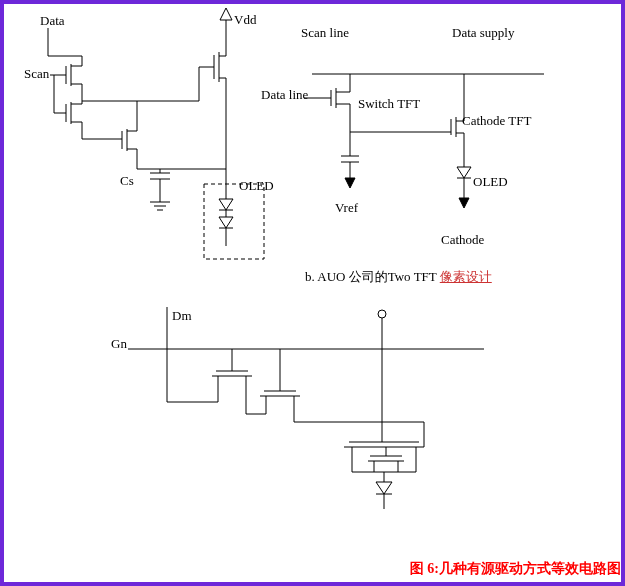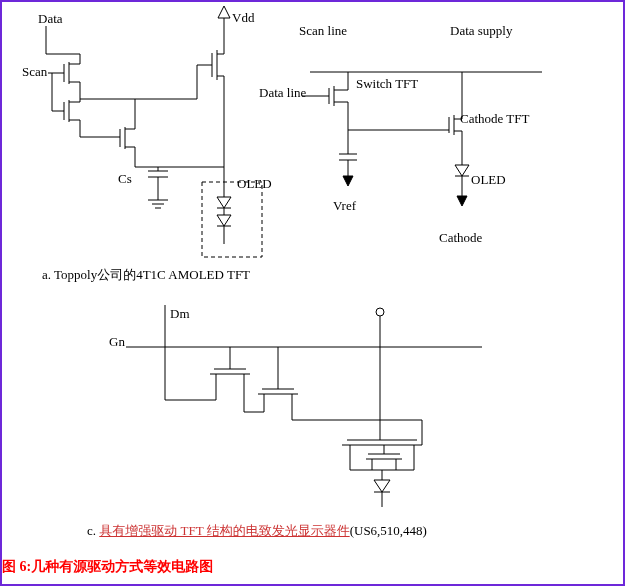--- a/index.html
+++ b/index.html
@@ -1,21 +1,21 @@
 <!DOCTYPE html>
 <html><head>
 <meta charset="utf-8">
 <style>
   html, body { margin: 0; padding: 0; background: #fff; }
   .page {
     position: relative;
     width: 625px;
     height: 586px;
     box-sizing: border-box;
-    border: 2px solid #6d28d9;
+    border: 4px solid #6d28d9;
     background: #ffffff;
     font-family: "Liberation Serif", serif;
     overflow: hidden;
   }
   .wires {
     position: absolute;
     left: 0; top: 0;
     width: 625px; height: 586px;
   }
   .wires path, .wires rect { fill: none; stroke: #000; stroke-width: 1; }
@@ -35,21 +35,21 @@
     white-space: nowrap;
   }
   .red-link {
     color: #cc3333;
     text-decoration: underline;
   }
   .figure-caption {
     position: absolute;
     left: 0; top: 556px;
     width: 100%;
-    text-align: left;
+    text-align: right;
     font-size: 14px;
     font-weight: bold;
     color: #ff0000;
     white-space: nowrap;
   }
 </style>
 </head>
 <body>
 
 <div class="page">
@@ -176,33 +176,30 @@
 
   <span class="lbl" style="left:36px; top:10px">Data</span>
   <span class="lbl" style="left:230px; top:9px">Vdd</span>
   <span class="lbl" style="left:20px; top:63px">Scan</span>
   <span class="lbl" style="left:116px; top:170px">Cs</span>
   <span class="lbl" style="left:235px; top:175px">OLED</span>
 
   <span class="lbl" style="left:297px; top:22px">Scan line</span>
   <span class="lbl" style="left:448px; top:22px">Data supply</span>
   <span class="lbl" style="left:257px; top:84px">Data line</span>
-  <span class="lbl" style="left:354px; top:75px">Switch TFT</span>
+  <span class="lbl" style="left:354px; top:93px">Switch TFT</span>
   <span class="lbl" style="left:458px; top:110px">Cathode TFT</span>
   <span class="lbl" style="left:331px; top:197px">Vref</span>
   <span class="lbl" style="left:469px; top:171px">OLED</span>
   <span class="lbl" style="left:437px; top:229px">Cathode</span>
 
   <span class="lbl" style="left:168px; top:305px">Dm</span>
   <span class="lbl" style="left:107px; top:333px">Gn</span>
 
-  <div class="caption" style="left:40px; top:265px">
-    <span>a. Toppoly公司的4T1C AMOLED TFT</span>
+
+  <div class="caption" style="left:301px; top:265px">
+    <span>b. AUO 公司的Two TFT </span><span class="red-link">像素设计</span>
   </div>
 
 
-  <div class="caption" style="left:85px; top:521px">
-    <span>c. </span><span class="red-link">具有增强驱动 TFT 结构的电致发光显示器件</span><span>(US6,510,448)</span>
-  </div>
-
   <div class="figure-caption">图 6:几种有源驱动方式等效电路图</div>
 
 </div>
 
 </body></html>

